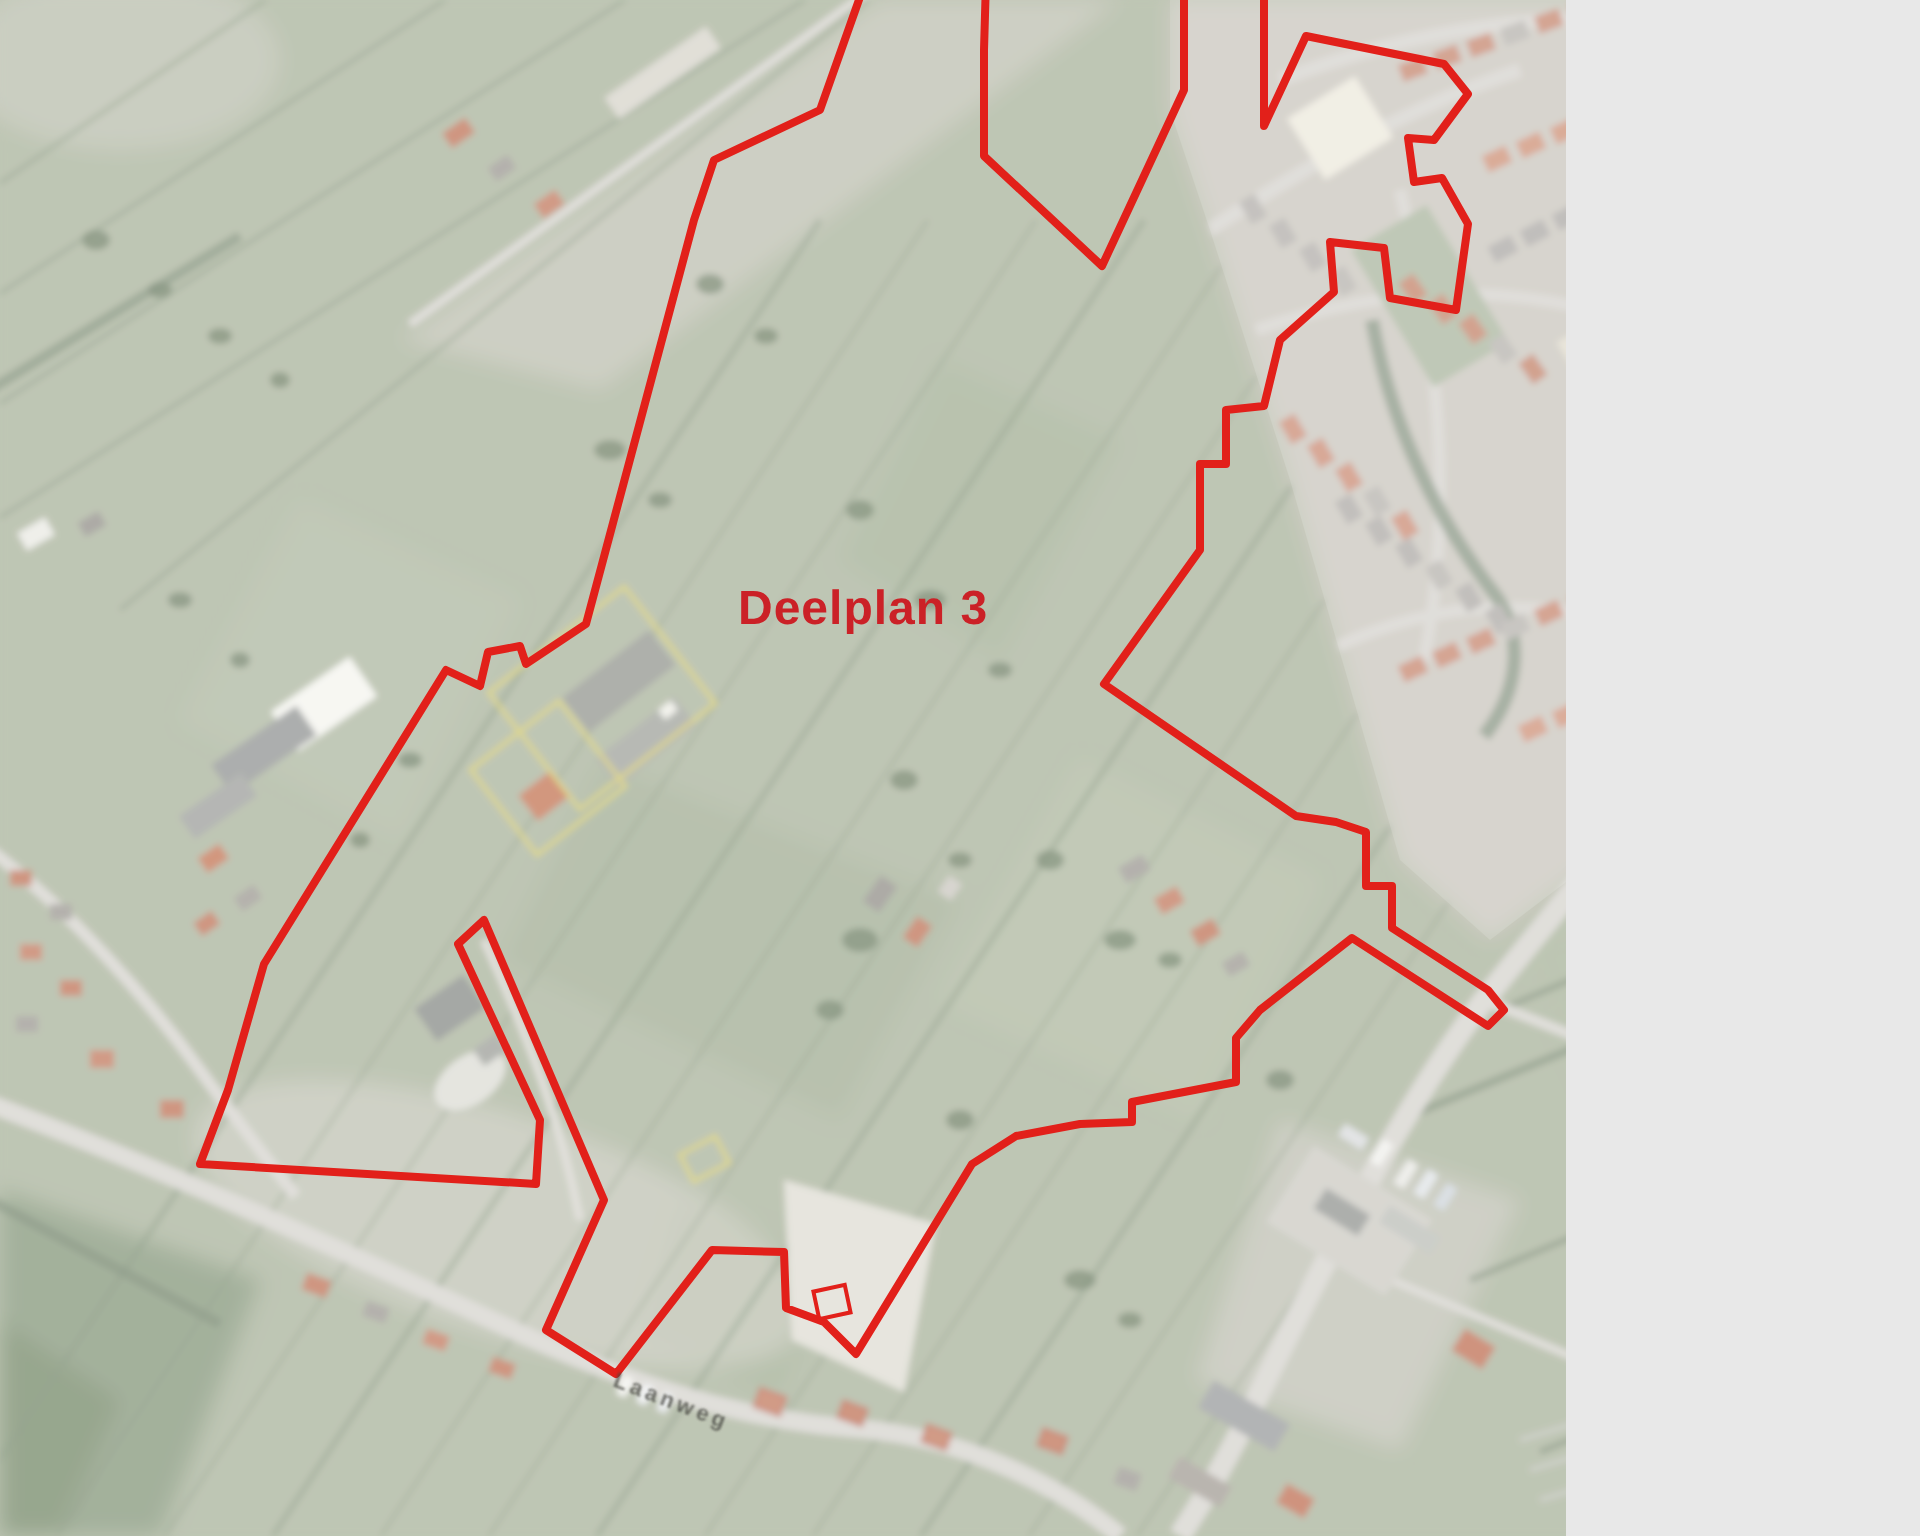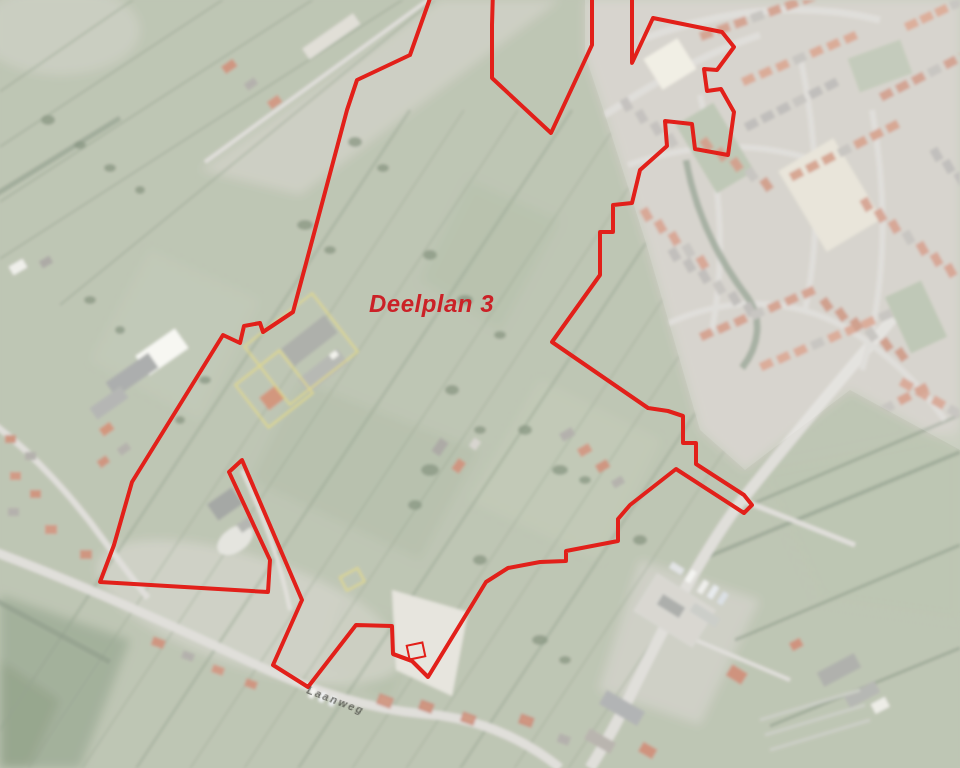--- a/index.html
+++ b/index.html
@@ -1,18 +1,18 @@
 <!DOCTYPE html>
 <html><head>
 <meta charset="utf-8">
 <style>
   html,body{margin:0;padding:0;background:#e8e8e8;}
   .viewport{
-    position:relative;width:960px;height:768px;overflow:hidden;
-    font-family:"Liberation Sans",sans-serif;background:#a7b199;font-style:italic;
+    position:relative;width:783px;height:768px;overflow:hidden;
+    font-family:"Liberation Sans",sans-serif;background:#a7b199;
   }
   svg{display:block}
   .area-label{
     font-family:"Liberation Sans",sans-serif;
     font-weight:bold;font-size:24px;letter-spacing:.5px;
   }
   .road-label{
     font-family:"Liberation Sans",sans-serif;
     font-weight:bold;font-size:11px;letter-spacing:2px;opacity:.72;
   }

